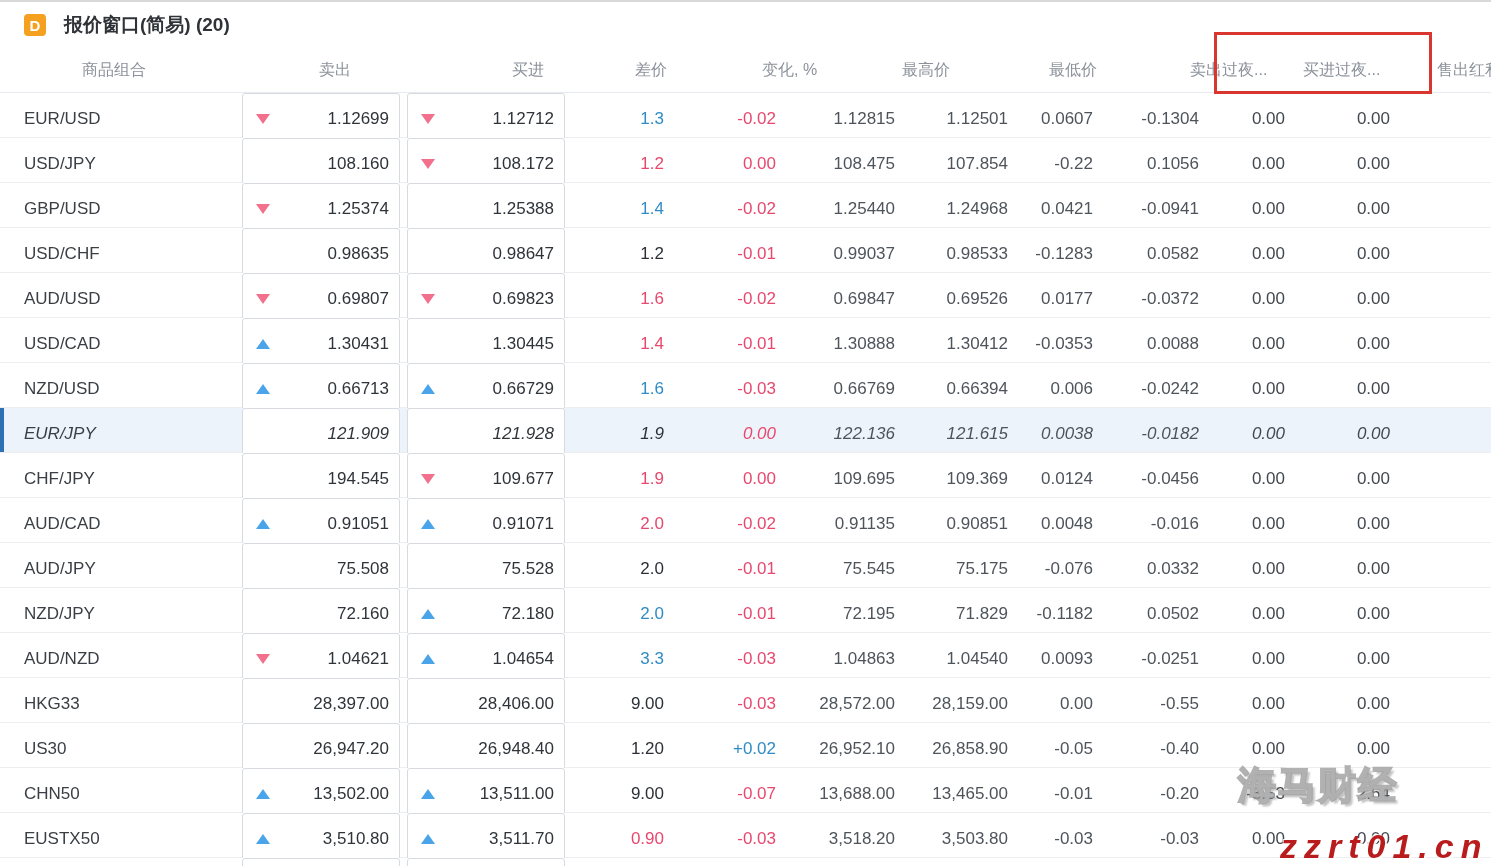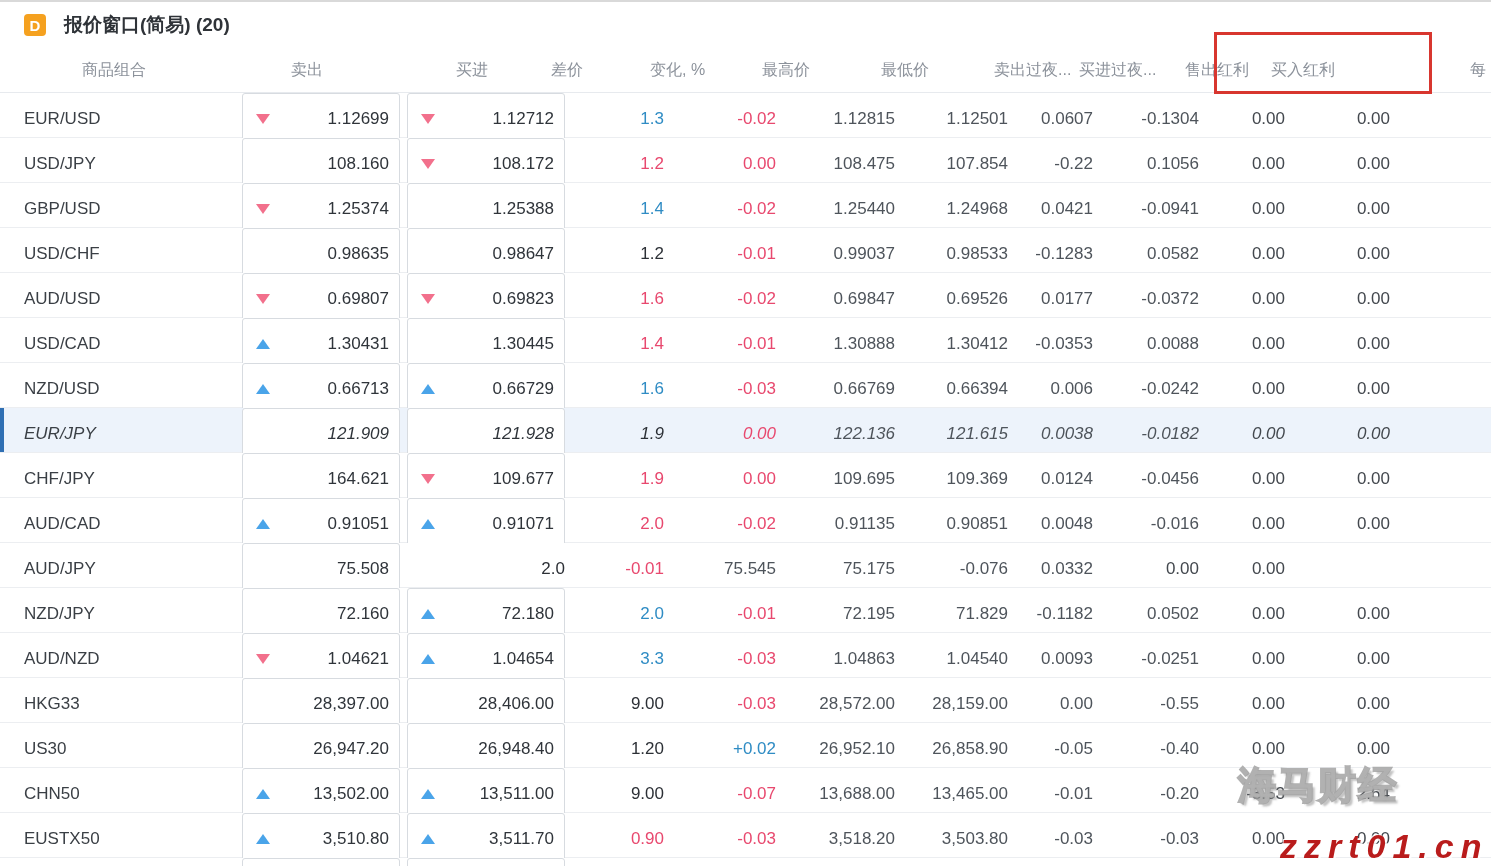--- a/index.html
+++ b/index.html
@@ -8,21 +8,21 @@
   .topline { height:2px; background:#d9d9d9; }
   .titlebar { height:46px; position:relative; background:#fff; }
   .app-icon { position:absolute; left:24px; top:12px; width:22px; height:22px;
     background:#f5a11f; border-radius:4px; color:#fff; font-weight:bold; font-size:15px;
     display:flex; align-items:center; justify-content:center; }
   .title { position:absolute; left:64px; top:0; line-height:46px; font-size:19px;
     font-weight:bold; color:#2f3338; }
   .grid { display:grid;
     grid-template-columns:228px 165px 158px 99px 112px 119px 113px 85px 106px 86px 105px 115px;
     align-items:center; }
-  .thead { height:45px; color:#8c929b; font-size:16px; border-bottom:1px solid #e7eaee; }
+  .thead { height:45px; color:#8c929b; font-size:16px; border-bottom:1px solid #e7eaee;gap:28px; }
   .thead .h { text-align:left; white-space:nowrap; }
   .thead .h-sym { text-align:center; }
   .thead .h-sell { text-align:center; padding-right:7px; }
   .thead .h-buy { text-align:center; }
   .thead .h-per { text-align:left; padding-left:94px; overflow:hidden; }
   .row { height:45px; border-bottom:1px solid #eceef1; position:relative; background:#fff;padding-left:14px; }
   .row.hl { background:#edf3fb;font-style:italic; }
   .row.hl::before { content:""; position:absolute; left:0; top:0; bottom:0; width:4px;
     background:#2f6fb3; }
   .f-sym { padding-left:10px; font-size:17px; color:#3a3f45; }
@@ -278,21 +278,21 @@
     <div class="num divd f-dsell">0.00</div>
     <div class="num divd f-dbuy">0.00</div>
     <div></div>
   </div>
 
   <div class="grid row">
     <div class="f-sym">CHF/JPY</div>
     <div class="boxwrap">
       <div class="pricebox">
 
-        <span class="f-sell">164.621</span>
+        <span class="f-sell">194.545</span>
       </div>
     </div>
     <div class="boxwrap">
       <div class="pricebox">
         <span class="a-buy arrow arr-down"></span>
         <span class="f-buy">109.677</span>
       </div>
     </div>
     <div class="num f-spread c-red">1.9</div>
     <div class="num f-change c-red">0.00</div>
@@ -329,20 +329,26 @@
     <div class="num divd f-dbuy">0.00</div>
     <div></div>
   </div>
 
   <div class="grid row">
     <div class="f-sym">AUD/JPY</div>
     <div class="boxwrap">
       <div class="pricebox">
 
         <span class="f-sell">75.508</span>
+      </div>
+    </div>
+    <div class="boxwrap">
+      <div class="pricebox">
+
+        <span class="f-buy">75.528</span>
       </div>
     </div>
     <div class="num f-spread c-black">2.0</div>
     <div class="num f-change c-red">-0.01</div>
     <div class="num stat f-high">75.545</div>
     <div class="num stat f-low">75.175</div>
     <div class="num stat f-osell">-0.076</div>
     <div class="num stat f-obuy">0.0332</div>
     <div class="num divd f-dsell">0.00</div>
     <div class="num divd f-dbuy">0.00</div>

